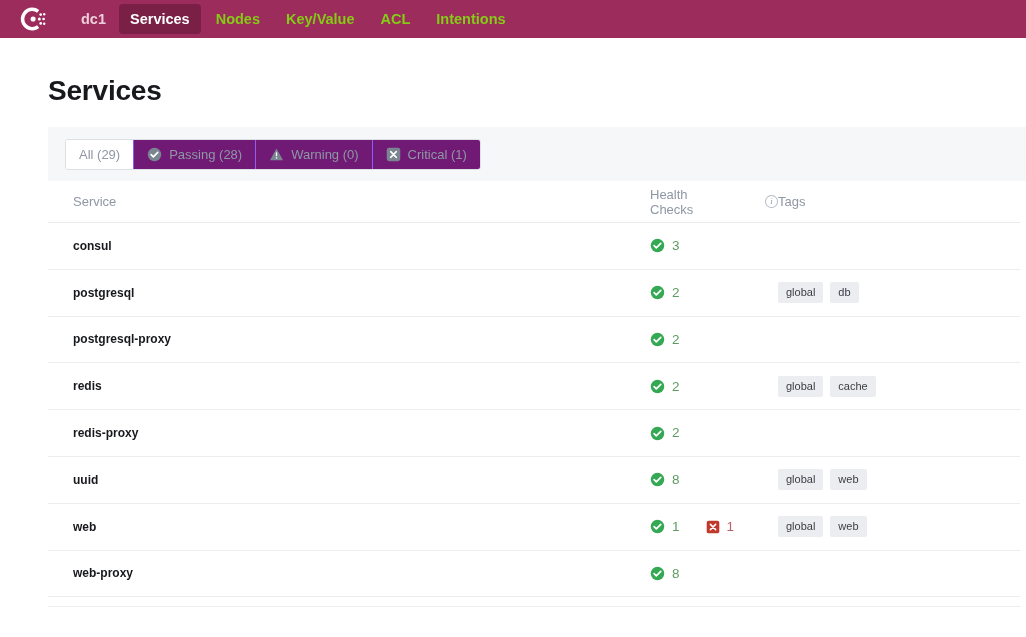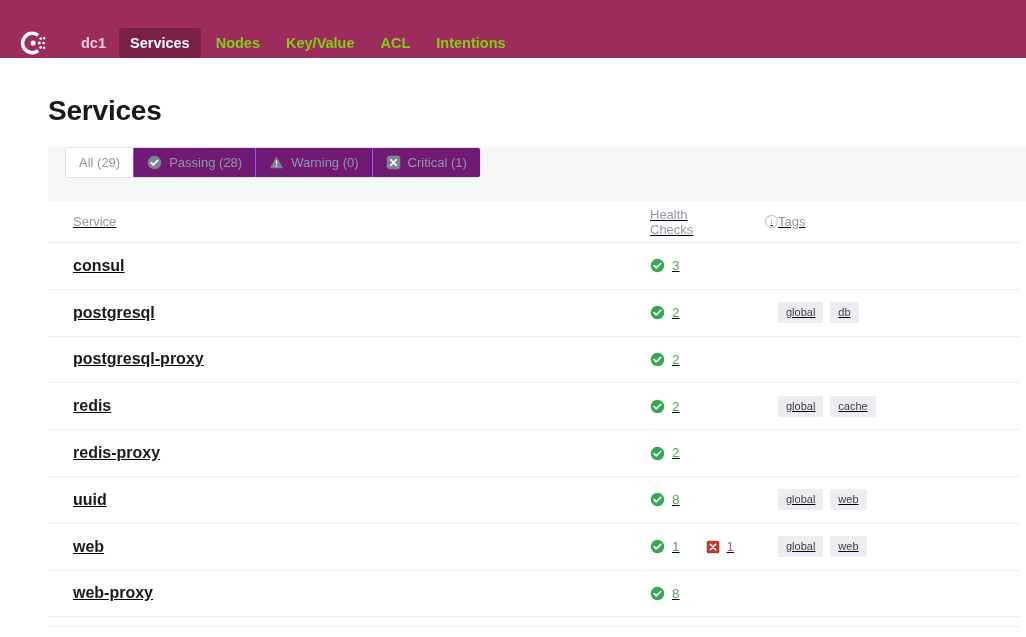--- a/index.html
+++ b/index.html
@@ -7,24 +7,24 @@
     width: 1026px;
     height: 637px;
     overflow: hidden;
     background: #ffffff;
     font-family: "Liberation Sans", sans-serif;
     -webkit-font-smoothing: antialiased;
   }
 
   
   .navbar {
-    height: 58px;
+    height: 38px;
     background: #9c2c5b;
     display: flex;
-    align-items: flex-end;
+    align-items: center;
     padding: 0 0 0 18px;
   }
   .logo {
     width: 30px; height: 30px;
     flex: 0 0 30px;
     margin-right: 22px;
     display: block;
   }
   .nav-items { display: flex; align-items: center; gap: 4px; }
   .nav-item {
@@ -55,21 +55,21 @@
     padding: 37px 0 0 48px;
   }
 
   
   .filterbar {
     margin-top: 20px;
     margin-left: 48px;
     background: #f6f7f8;
     height: 54px;
     display: flex;
-    align-items: flex-start;
+    align-items: center;
     padding-left: 17px;
   }
   .radio-group {
     display: flex;
     border: 1px solid #dde0e5;
     border-radius: 3px;
     overflow: hidden;
     background: #ffffff;
     height: 31px;
   }
@@ -86,21 +86,20 @@
     white-space: nowrap;
   }
   .radio-opt:first-child { border-left: none; }
   .radio-opt.selected { background: #ffffff; color: #8e97a3; }
   .radio-opt .gi { display: block; }
 
   
   .table {
     margin-left: 48px;
     margin-right: 6px;
-    text-decoration: underline;
   }
   .thead {
     display: flex;
     align-items: center;
     height: 42px;
     border-bottom: 1px solid #e9ebee;
     padding-left: 25px;
     padding-right: 12px;
   }
   .th {
@@ -131,21 +130,21 @@
     display: flex;
     align-items: center;
     height: 46.8px;
     border-bottom: 1px solid #ebedf0;
     padding-left: 25px;
     padding-right: 12px;
     cursor: pointer;
   }
   .td-service {
     flex: 1 1 auto;
-    font-size: 16px;
+    font-size: 12px;
     font-weight: bold;
     color: #17191d;
   }
   .td-health {
     flex: 0 0 128px;
     display: flex;
     align-items: center;
     gap: 26px;
   }
   .hc {

